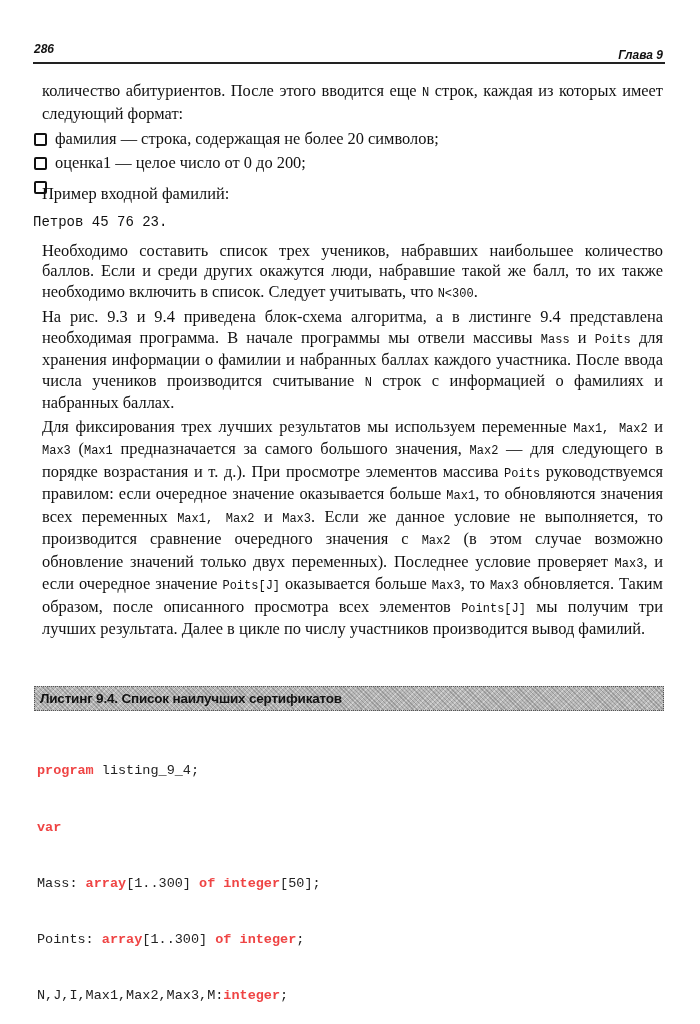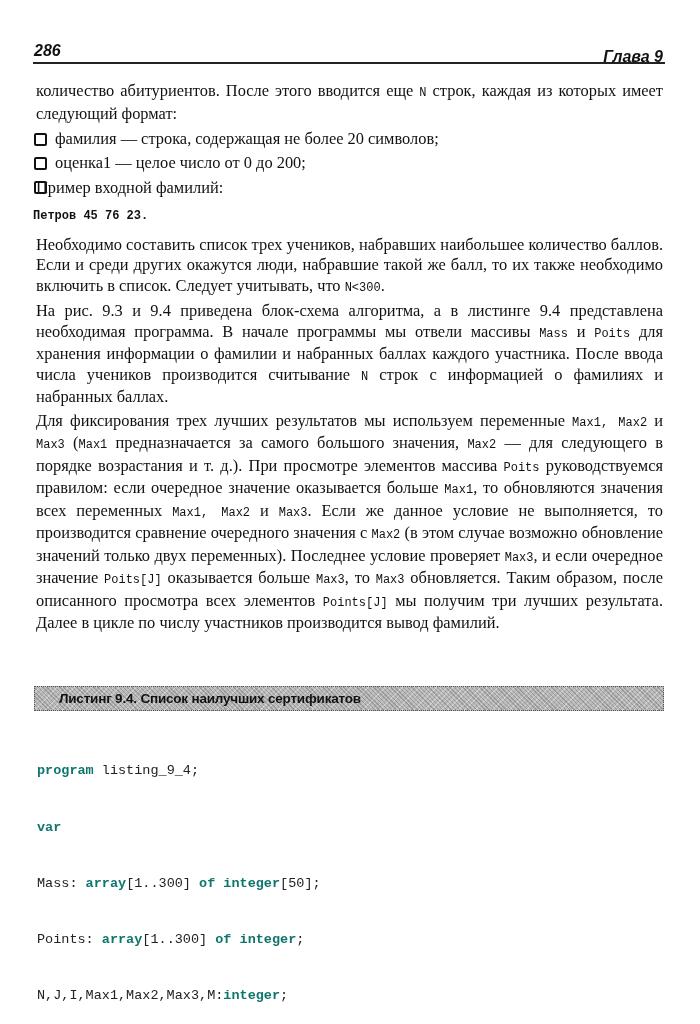--- a/index.html
+++ b/index.html
@@ -1,39 +1,39 @@
 <!DOCTYPE html>
 <html><head>
 <meta charset="utf-8">
 <style>
   html, body { margin: 0; padding: 0; background: #ffffff; }
   body { width: 700px; height: 1024px; position: relative; overflow: hidden; color: #111; }
   .page { position: absolute; left: 33px; top: 0; width: 630px; }
   .running-head { position: absolute; top: 42px; left: 0; width: 630px; height: 20px;
-    font-family: "Liberation Sans", sans-serif; font-style: italic; font-weight: bold; font-size: 16px; }
+    font-family: "Liberation Sans", sans-serif; font-style: italic; font-weight: bold; font-size: 12px; }
   .running-head .num { position: absolute; left: 1px; top: 0; }
   .running-head .chap { position: absolute; right: 0; top: 6px; }
   .head-rule { position: absolute; top: 62px; left: 0; width: 632px; height: 0; border-top: 2px solid #222; }
   .body-text { position: absolute; top: 81px; left: 0; width: 630px;
     font-family: "Liberation Serif", serif; font-size: 16.4px; line-height: 20.5px; text-align: justify; }
-  .body-text p { margin: 0 0 3px 3px; }
+  .body-text p { margin: 0 0 3px 9px; }
   .mono { font-family: "Liberation Mono", monospace; font-size: 12px; }
-  ul.bullets { list-style: none; margin: 3px 0 3px 0; padding: 0; }
+  ul.bullets { list-style: none; margin: 3px 0 9px 0; padding: 0; }
   ul.bullets li { position: relative; padding-left: 22px; line-height: 24px; }
   .box-bullet { position: absolute; left: 1px; top: 6px; width: 9px; height: 9px; border: 2px solid #111; border-radius: 2px; box-sizing: content-box; }
-  .example-code { font-family: "Liberation Mono", monospace; font-size: 12px; margin: 8px 0 10px 0; line-height: 18px; font-weight: bold; }
+  .example-code { font-family: "Liberation Mono", monospace; font-size: 14px; margin: 8px 0 10px 0; line-height: 18px; }
   .listing-bar { position: absolute; top: 686px; left: 34px; width: 630px; height: 25px;
     background-color: #b9b9b9;
     background-image:
       repeating-linear-gradient(45deg, rgba(0,0,0,0.18) 0 1px, transparent 1px 3px),
       repeating-linear-gradient(-45deg, rgba(255,255,255,0.35) 0 1px, transparent 1px 4px);
     border: 1px dotted #555; box-sizing: border-box; }
-  .listing-title { position: absolute; left: 24px; top: 4px; font-family: "Liberation Sans", sans-serif; font-weight: bold; font-size: 13.5px; color: #111; letter-spacing: -0.2px; }
+  .listing-title { position: absolute; left: 5px; top: 4px; font-family: "Liberation Sans", sans-serif; font-weight: bold; font-size: 13.5px; color: #111; letter-spacing: -0.2px; }
   .code { position: absolute; top: 725px; left: 37px; font-family: "Liberation Mono", monospace; font-size: 13.5px; line-height: 18.7px; white-space: pre; color: #222; }
-  .code .kw { font-weight: bold; color: #0f766e; }
+  .code .kw { font-weight: bold; color: #ef4444; }
   .code .line { display: block; height: 18.7px; }
 </style>
 </head>
 <body>
 
 <div class="page">
   <div class="running-head">
     <span class="num">286</span>
     <span class="chap">Глава 9</span>
   </div>

